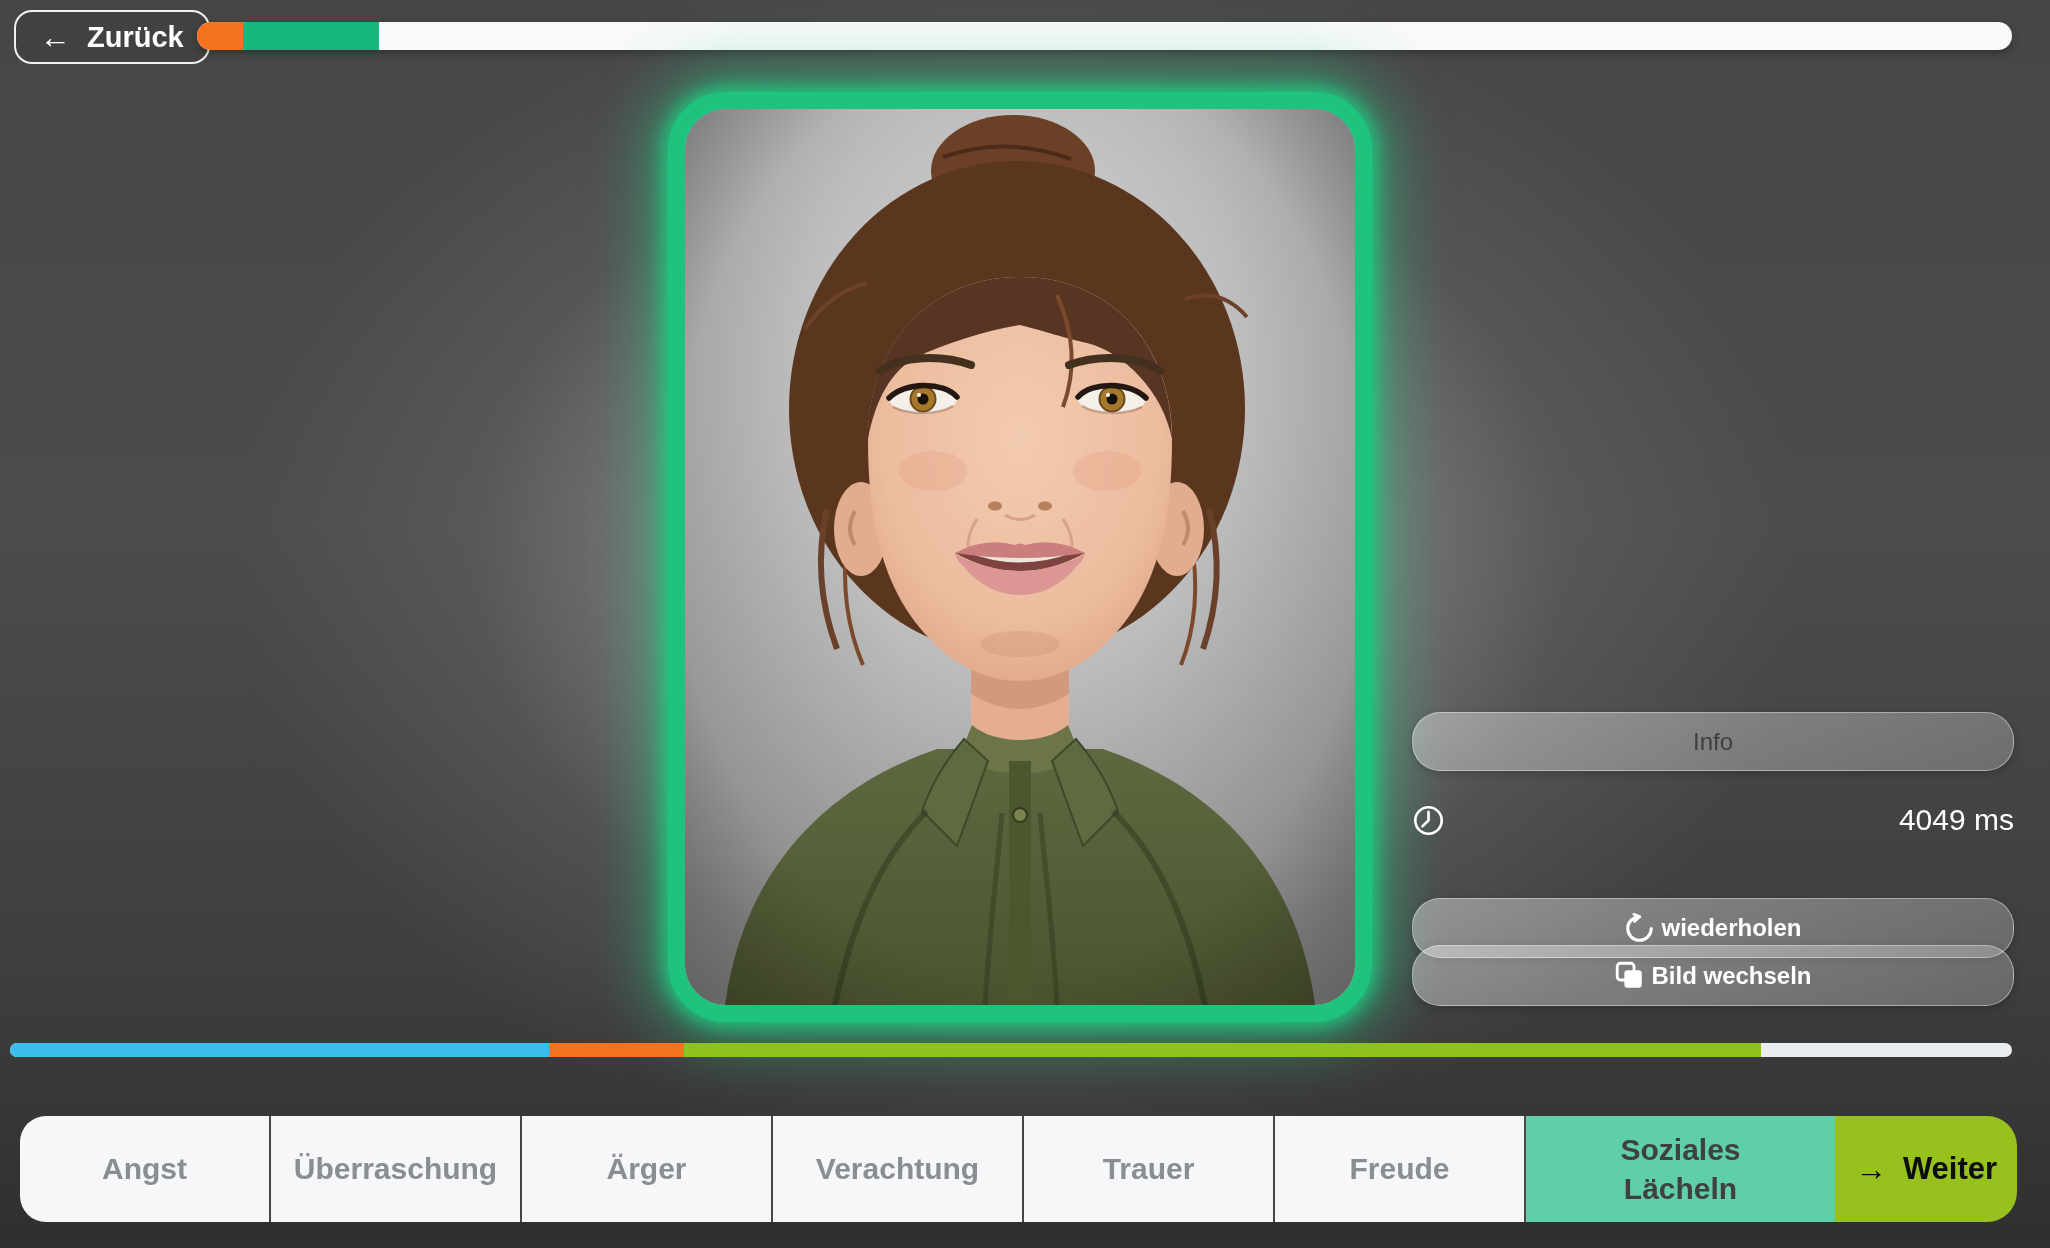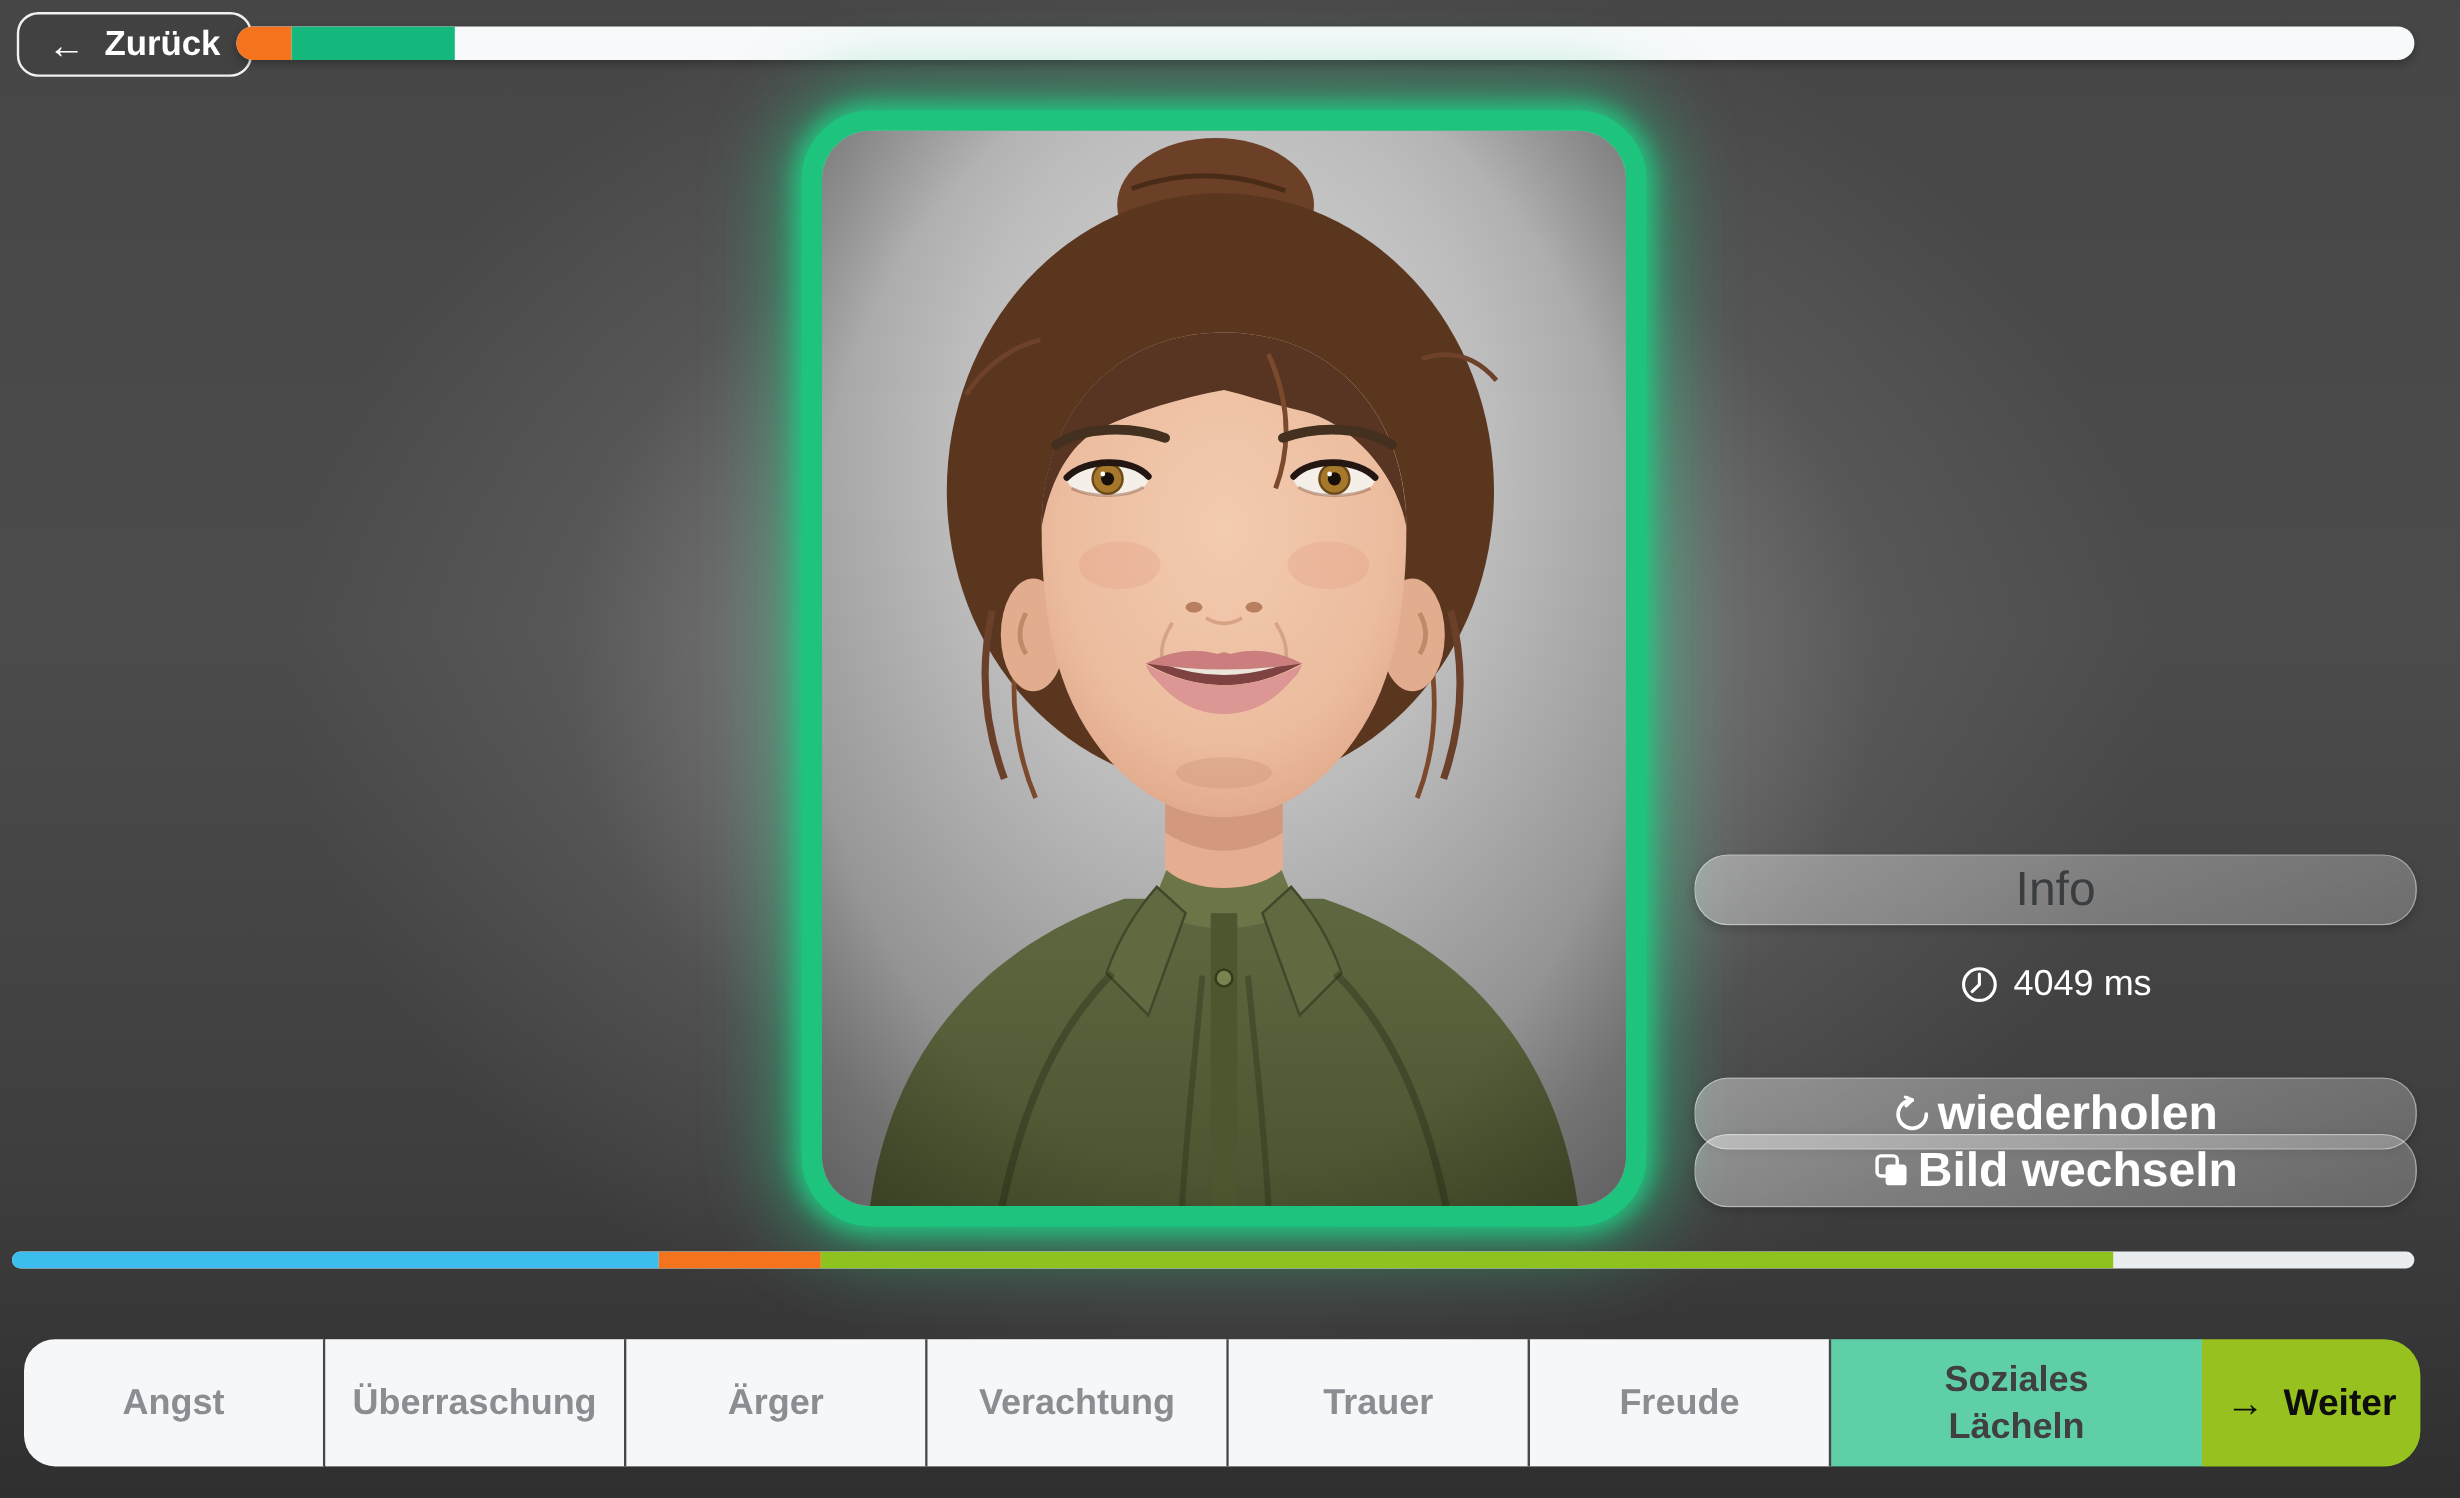--- a/index.html
+++ b/index.html
@@ -43,28 +43,28 @@
   .portrait-frame svg{ display:block; width:100%; height:100%; }
 
   
   .panel-btn{
     position:absolute; left:1412px; width:602px; height:60px;
     border-radius:28px;
     background:linear-gradient(155deg, rgba(255,255,255,0.40), rgba(255,255,255,0.22));
     border:1px solid rgba(255,255,255,0.40);
     box-shadow:0 3px 8px rgba(0,0,0,0.20);
     display:flex; align-items:center; justify-content:center; gap:6px;
-    color:#ffffff; font-size:40px; font-weight:bold;
+    color:#ffffff; font-size:24px; font-weight:bold;
   }
   .panel-btn.info{ top:712px; height:59px; color:#3b3e41; font-weight:500; }
   .panel-btn.repeat{ top:898px;text-align:center; }
   .panel-btn.change{ top:945px; height:61px; }
   .time-row{
     position:absolute; left:1412px; top:798px; width:602px; height:44px;
-    display:flex; align-items:center; justify-content:center; gap:12px;
+    display:flex; align-items:center; justify-content:space-between; gap:12px;
     color:#ffffff; font-size:30px;
   }
   .icon-svg{ display:block; }
 
   
   .bottom-progress{
     position:absolute; left:10px; top:1043px; width:2002px; height:14px;
     border-radius:7px;
   }
 

